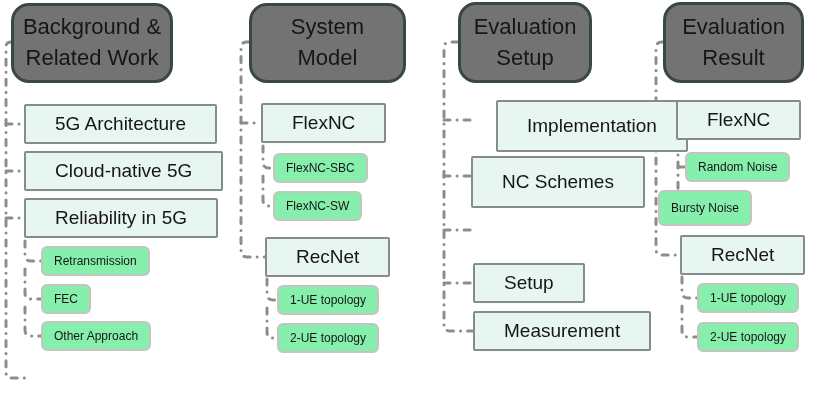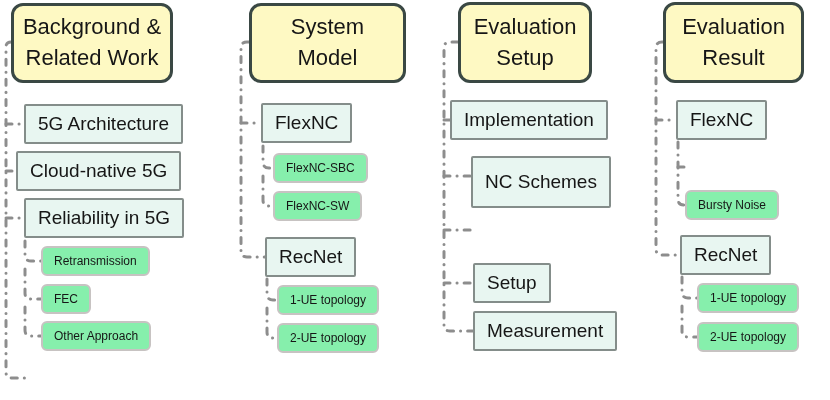--- a/index.html
+++ b/index.html
@@ -7,27 +7,27 @@
     position:relative;width:830px;height:400px;background:#ffffff;overflow:hidden;
     font-family:"Liberation Sans",sans-serif;
   }
   .stage svg{position:absolute;left:0;top:0;}
   .box{
     position:absolute;box-sizing:border-box;
     display:flex;align-items:center;justify-content:center;
     color:#161616;
   }
   .hdr{
-    background:#fef9c3;border:3px solid #3a4844;border-radius:12px;
+    background:#737373;border:3px solid #3a4844;border-radius:18px;
     font-size:22px;font-weight:500;text-align:center;
     white-space:pre-line;line-height:1.4;
   }
   .l1{
     background:#e8f6f1;border:2px solid #848d8a;border-radius:2px;
-    font-size:19px;padding:0 12px;white-space:nowrap;
+    font-size:19px;padding:0 29px;white-space:nowrap;
   }
   .l2{
     background:#86efac;border:2px solid #c7c3c2;border-radius:6px;
     font-size:12px;padding:0 11px;white-space:nowrap;
   }
 </style>
 </head>
 <body>
 
 <div class="stage">
@@ -59,43 +59,44 @@
     <path d="M656 120 H676"></path>
     <path d="M678 142 V199 Q678 205 684 205 H685"></path>
     <path d="M678 167 H685"></path>
     <path d="M682 277 V292 Q682 298 688 298 H697"></path>
     <path d="M682 306 V331 Q682 337 688 337 H697"></path>
   </svg>
 
   <div class="box hdr" style="left:11px;top:3px;width:162px;height:80px">Background &amp;
 Related Work</div>
   <div class="box l1" style="left:24px;top:104px;height:40px">5G Architecture</div>
-  <div class="box l1" style="left:16px;top:151px;height:40px">Cloud-native 5G</div>
+  <div class="box l1" style="left:24px;top:151px;height:40px">Cloud-native 5G</div>
   <div class="box l1" style="left:24px;top:198px;height:40px">Reliability in 5G</div>
   <div class="box l2" style="left:41px;top:246px;height:30px">Retransmission</div>
   <div class="box l2" style="left:41px;top:321px;height:30px">Other Approach</div>
   <div class="box l2" style="left:41px;top:284px;height:30px">FEC</div>
 
   <div class="box hdr" style="left:249px;top:3px;width:157px;height:80px">System
 Model</div>
   <div class="box l1" style="left:261px;top:103px;height:40px">FlexNC</div>
   <div class="box l2" style="left:273px;top:153px;height:30px">FlexNC-SBC</div>
   <div class="box l2" style="left:273px;top:191px;height:30px">FlexNC-SW</div>
   <div class="box l1" style="left:265px;top:237px;height:40px">RecNet</div>
   <div class="box l2" style="left:277px;top:285px;height:30px">1-UE topology</div>
   <div class="box l2" style="left:277px;top:323px;height:30px">2-UE topology</div>
 
   <div class="box hdr" style="left:458px;top:2px;width:134px;height:81px">Evaluation
 Setup</div>
-  <div class="box l1" style="left:450px;top:100px;height:40px">Implementation</div>
+  <div class="box l1" style="left:496px;top:100px;height:52px">Implementation</div>
   <div class="box l1" style="left:471px;top:156px;height:52px">NC Schemes</div>
   <div class="box l1" style="left:473px;top:263px;height:40px">Setup</div>
   <div class="box l1" style="left:473px;top:311px;height:40px">Measurement</div>
 
   <div class="box hdr" style="left:663px;top:2px;width:141px;height:81px">Evaluation
 Result</div>
   <div class="box l1" style="left:676px;top:100px;height:40px">FlexNC</div>
-  <div class="box l2" style="left:685px;top:190px;height:30px">Bursty Noise</div>
+  <div class="box l2" style="left:685px;top:152px;height:30px">Random Noise</div>
+  <div class="box l2" style="left:658px;top:190px;height:36px">Bursty Noise</div>
   <div class="box l1" style="left:680px;top:235px;height:40px">RecNet</div>
   <div class="box l2" style="left:697px;top:283px;height:30px">1-UE topology</div>
   <div class="box l2" style="left:697px;top:322px;height:30px">2-UE topology</div>
 
 </div>
 
 </body></html>

